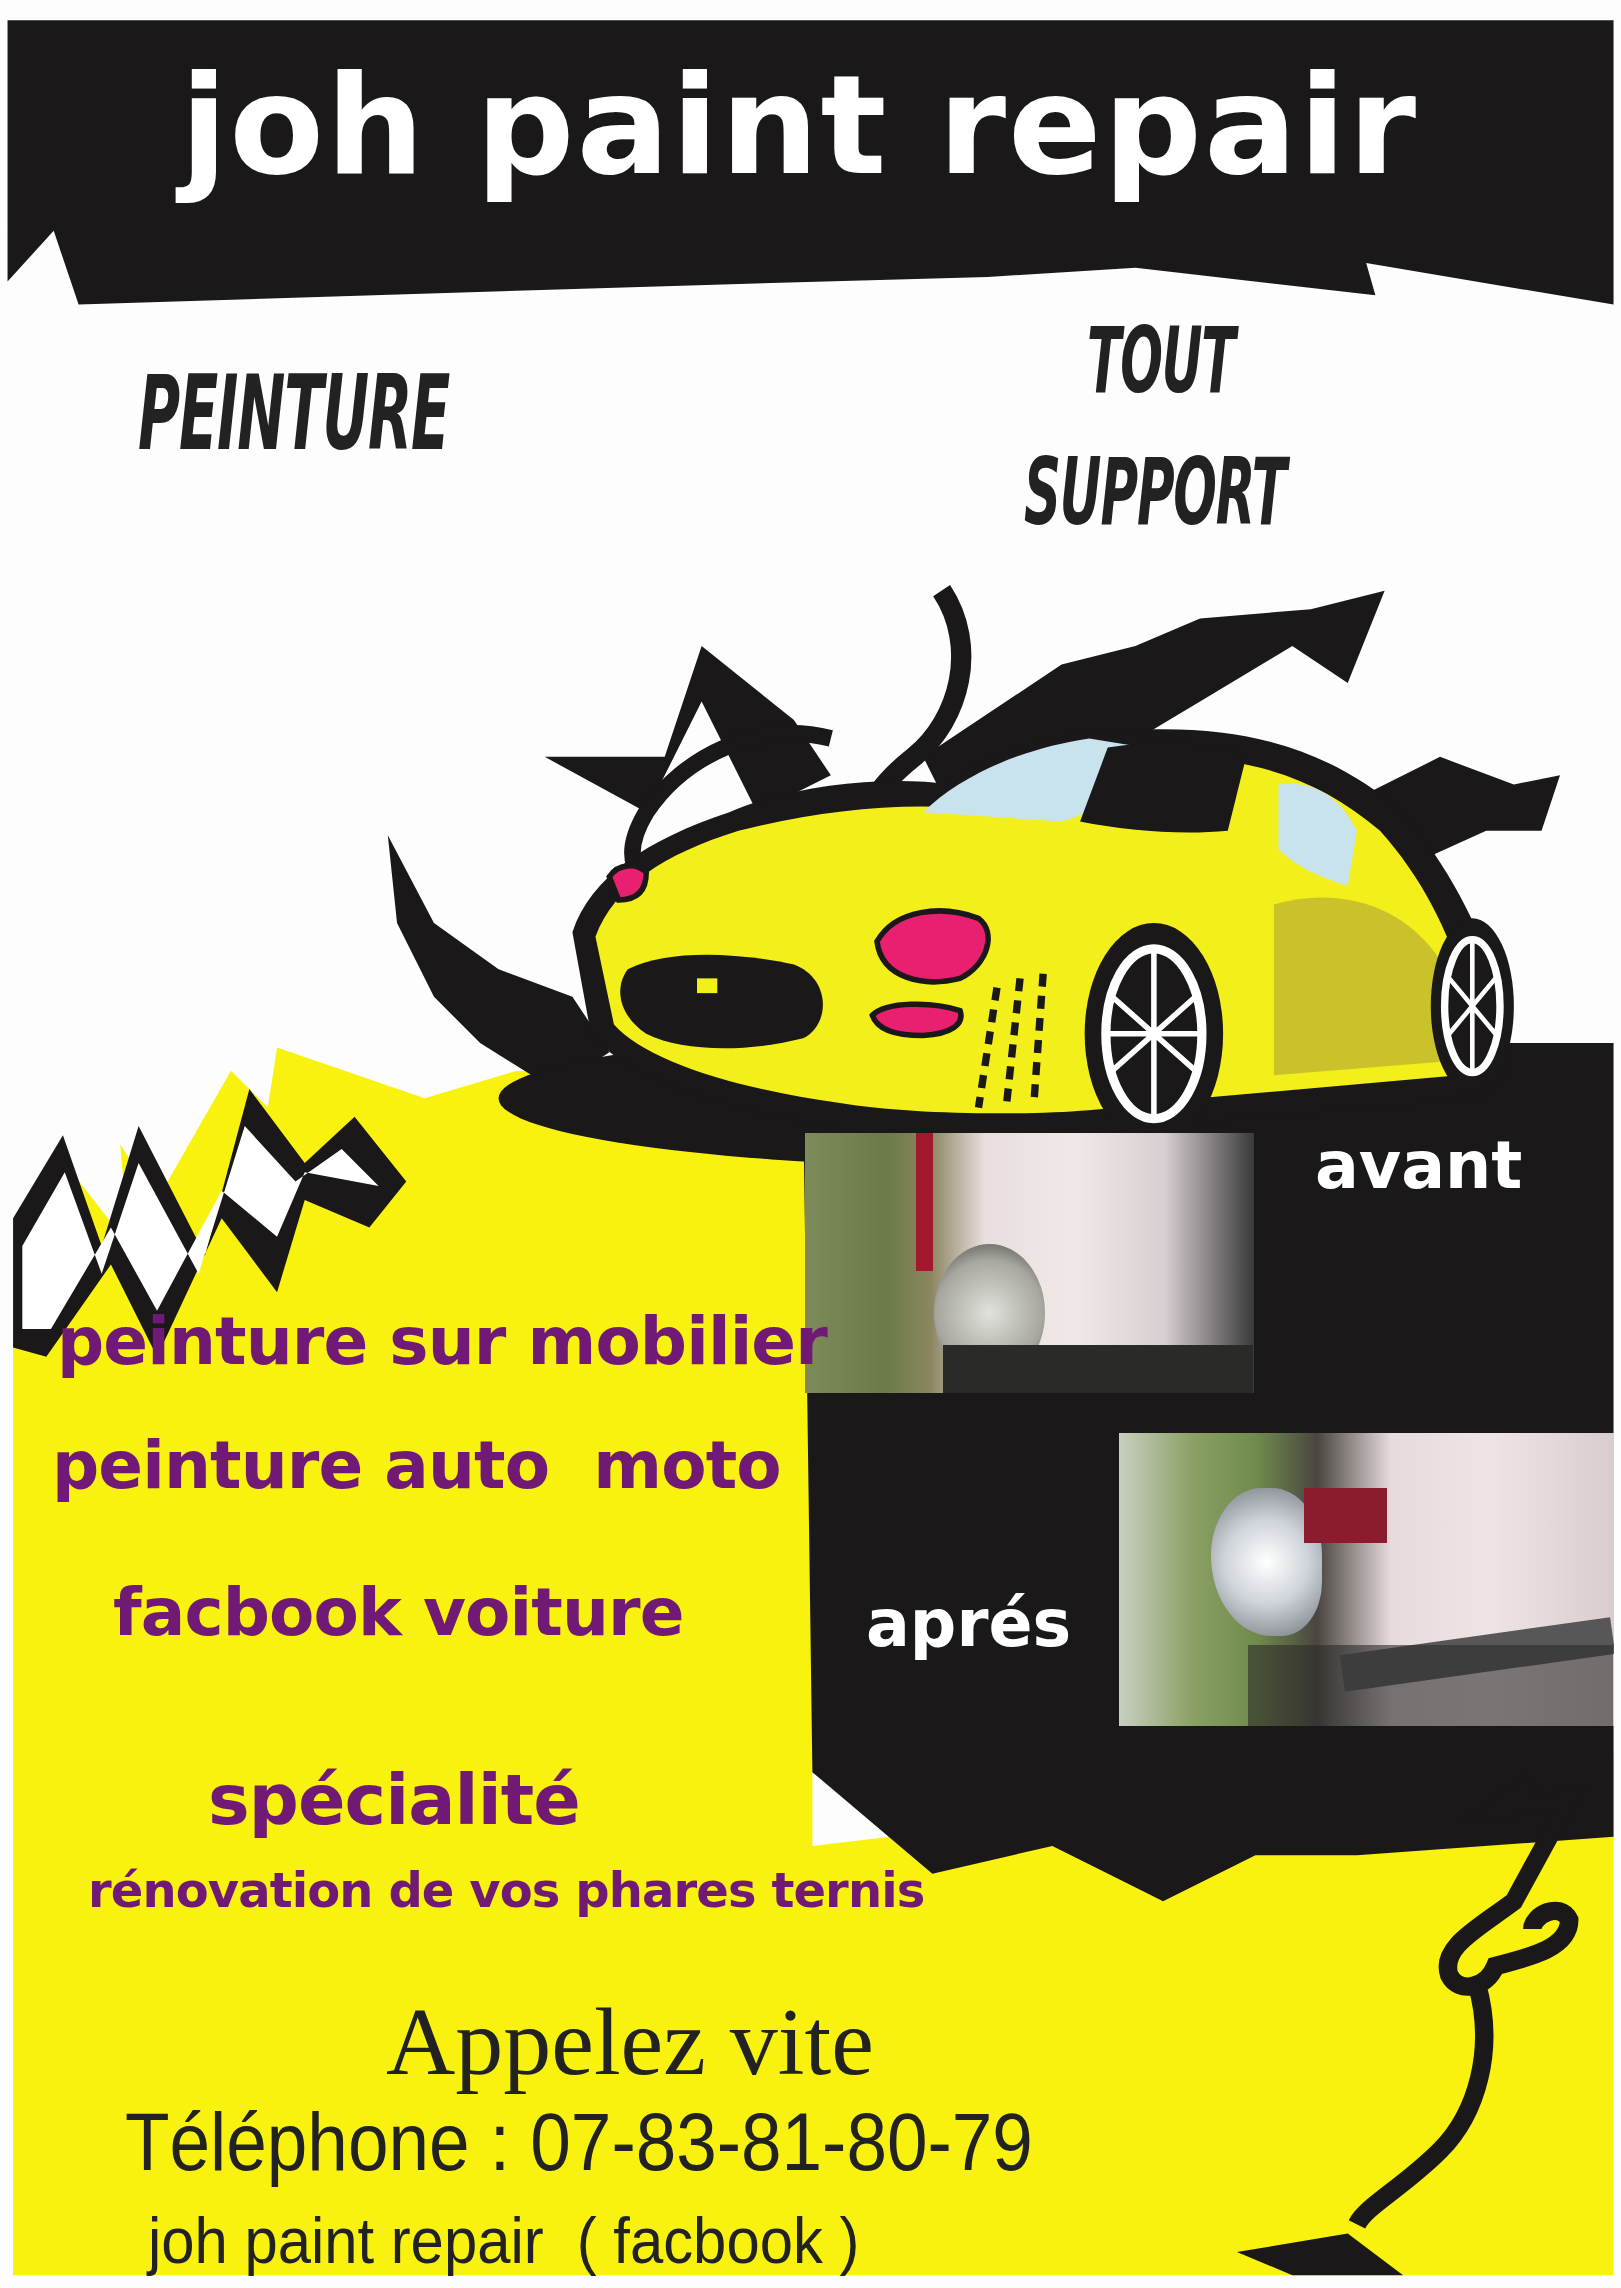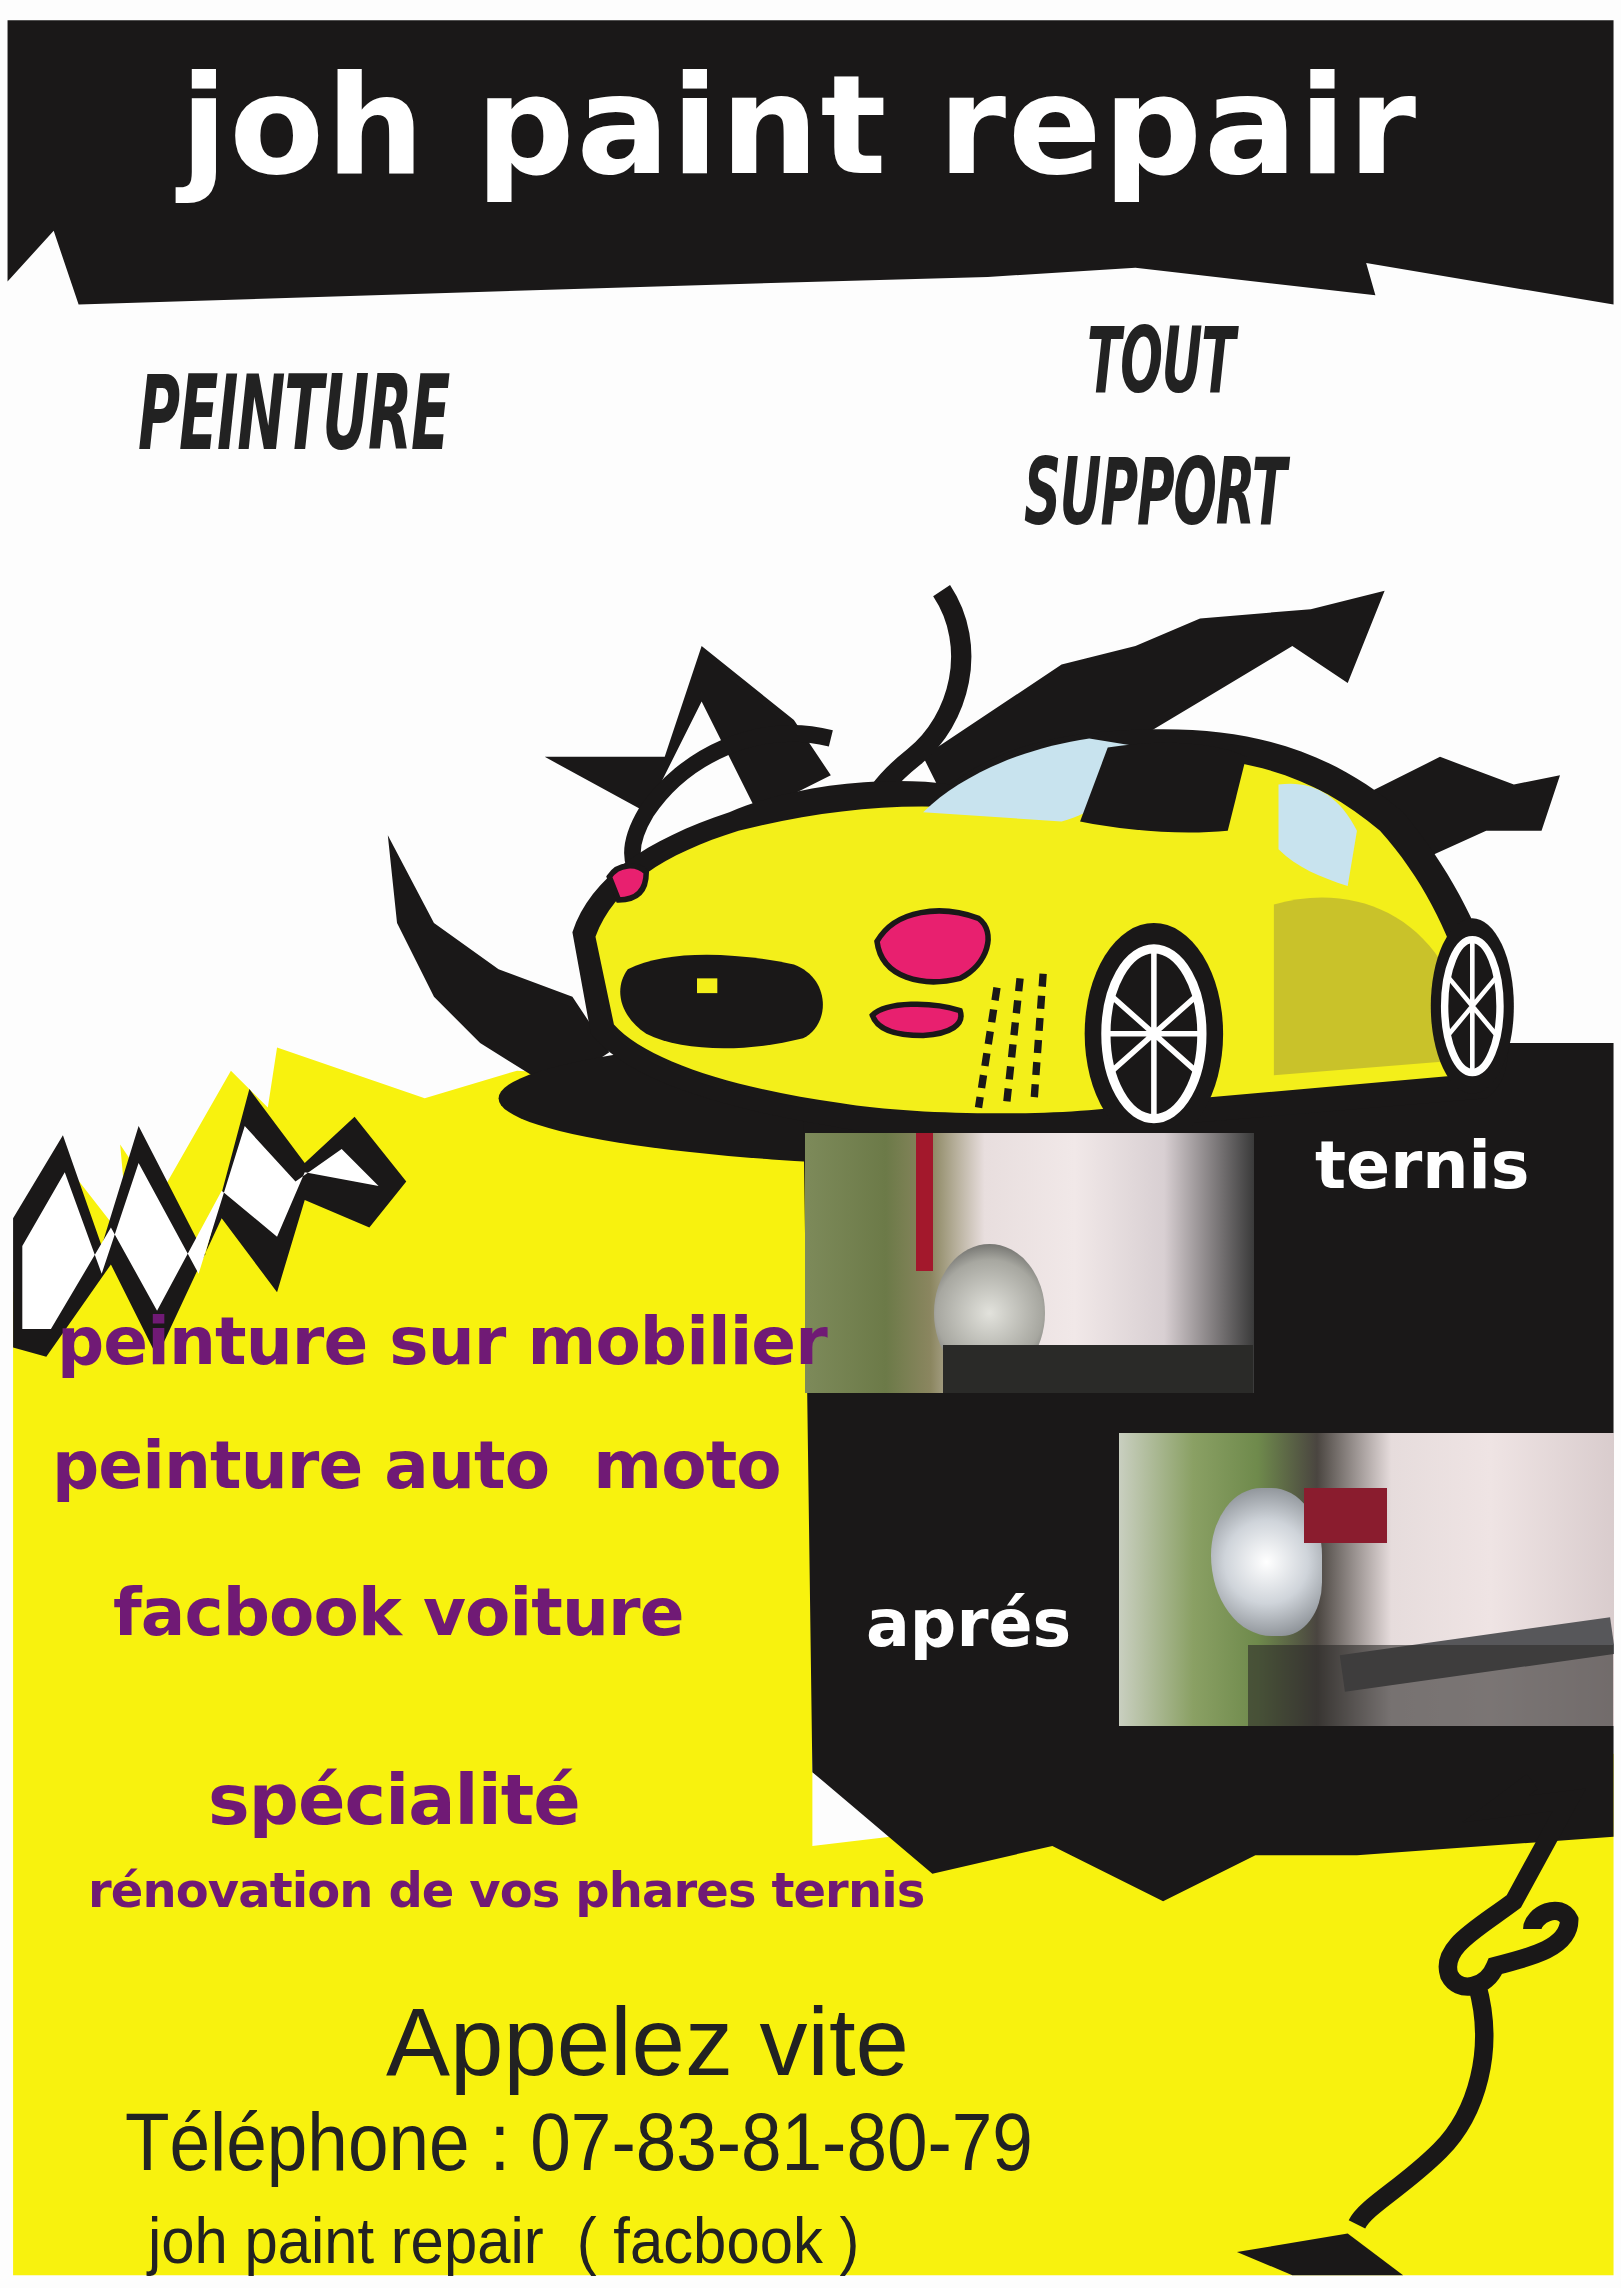--- a/index.html
+++ b/index.html
@@ -4,21 +4,21 @@
 <style>
   html,body{margin:0;padding:0;}
   body{width:1622px;height:2289px;background:#ffffff;position:relative;overflow:hidden;font-family:"DejaVu Sans","Liberation Sans",sans-serif;}
   .paper{position:absolute;left:0;top:0;width:1622px;height:2289px;background:#fdfdfd;}
   svg.bg{position:absolute;left:0;top:0;}
   .title{position:absolute;left:0;top:57px;width:1598px;text-align:center;color:#ffffff;font-family:"DejaVu Sans",sans-serif;font-weight:bold;font-size:138px;letter-spacing:1.8px;line-height:1;}
   .hand{position:absolute;color:#222;font-family:"DejaVu Sans Condensed","DejaVu Sans",sans-serif;font-weight:bold;font-style:oblique;letter-spacing:-1.8px;line-height:1;transform:scaleX(0.62);transform-origin:left top;}
   .svc{position:absolute;color:#701a75;font-family:"DejaVu Sans",sans-serif;font-weight:bold;line-height:1;letter-spacing:-0.9px;white-space:nowrap;}
   .tag{position:absolute;color:#ffffff;font-family:"DejaVu Sans",sans-serif;font-weight:bold;font-size:65px;line-height:1;}
   .photo{position:absolute;overflow:hidden;}
-  .serif{position:absolute;font-family:Liberation Sans, sans-serif;color:#222;white-space:nowrap;line-height:1;}
+  .serif{position:absolute;font-family:Liberation Serif, serif;color:#222;white-space:nowrap;line-height:1;}
   .narrow{position:absolute;font-family:"Liberation Sans","DejaVu Sans",sans-serif;color:#222;white-space:nowrap;line-height:1;transform-origin:left top;}
 </style>
 </head>
 <body>
 
 <div class="paper"></div>
 
 <svg class="bg" width="1622" height="2289" viewBox="0 0 1757 2480">
 
   <polygon fill="#f8f20e" points="14,1460 14,1400 80,1330 70,1260 140,1350 130,1240 170,1300 250,1160 290,1200 300,1135 460,1190 560,1160 880,1180 880,2000 1300,1950 1600,1900 1640,1940 1748,1900 1748,2465 14,2465"></polygon>
@@ -71,21 +71,21 @@
 
 <div class="hand" style="left:138px;top:362px;font-size:103px;">PEINTURE</div>
 <div class="hand" style="left:1087px;top:316px;font-size:90px;">TOUT</div>
 <div class="hand" style="left:1024px;top:447px;font-size:92px;">SUPPORT</div>
 
 <div class="photo" style="left:805px;top:1133px;width:449px;height:260px;background:linear-gradient(90deg,#7d8a5a 0%,#6c7a48 18%,#8b8660 28%,#e8dede 40%,#f1e8e8 60%,#d8cfd2 80%,#3a3a3a 100%);">
   <div style="position:absolute;left:129px;top:111px;width:111px;height:138px;border-radius:50%;background:radial-gradient(circle,#e2e2dc 0%,#a7a7a0 60%,#3b3b3b 100%);"></div>
   <div style="position:absolute;left:138px;top:212px;width:310px;height:48px;background:#2a2a28;"></div>
   <div style="position:absolute;left:111px;top:0;width:16.6px;height:138px;background:#a3182c;"></div>
 </div>
-<div class="tag" style="left:1315px;top:1133px;">ternis</div>
+<div class="tag" style="left:1315px;top:1133px;">avant</div>
 
 <div class="photo" style="left:1119px;top:1433px;width:495px;height:293px;background:linear-gradient(90deg,#c9cfc0 0%,#8aa064 15%,#6f8a4c 28%,#4a4540 40%,#e6dcdc 55%,#efe4e4 75%,#d9cccd 100%);">
   <div style="position:absolute;left:92px;top:55px;width:111px;height:148px;border-radius:50% 50% 40% 60%;background:radial-gradient(circle,#ffffff 0%,#cfd4da 45%,#70757a 100%);"></div>
   <div style="position:absolute;left:185px;top:55px;width:83px;height:55px;background:#8a1c2e;"></div>
   <div style="position:absolute;left:222px;top:203px;width:273px;height:37px;background:#57575a;transform:rotate(-8deg);"></div>
   <div style="position:absolute;left:129px;top:212px;width:365px;height:81px;background:#2d2b29;opacity:.6;"></div>
 </div>
 <div class="tag" style="left:866px;top:1555px;margin-top:36px;">aprés</div>
 
 <div class="svc" style="left:57px;top:1309px;font-size:66px;">peinture sur mobilier</div>

